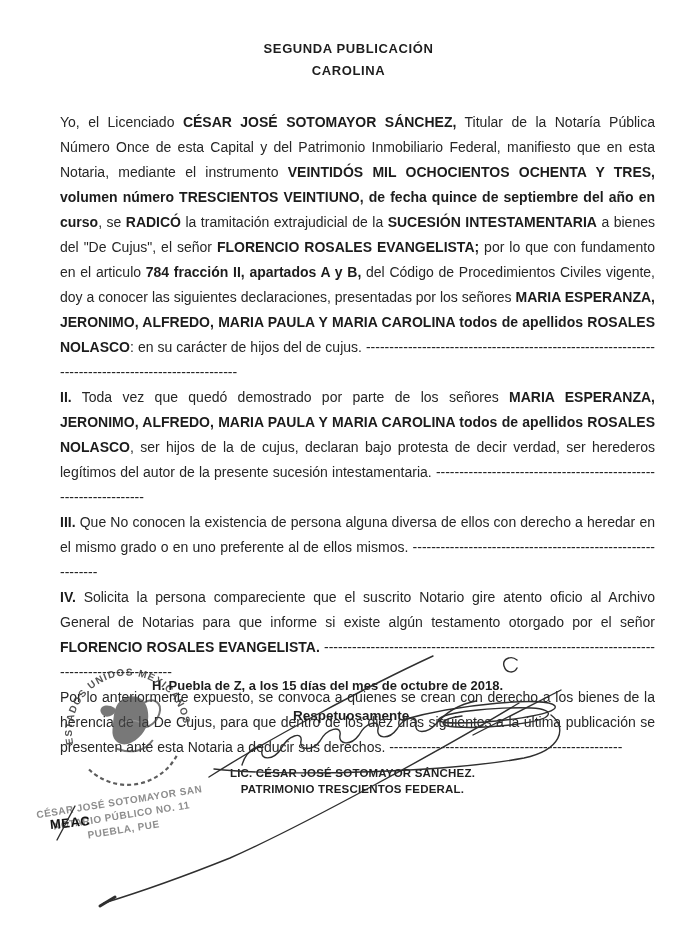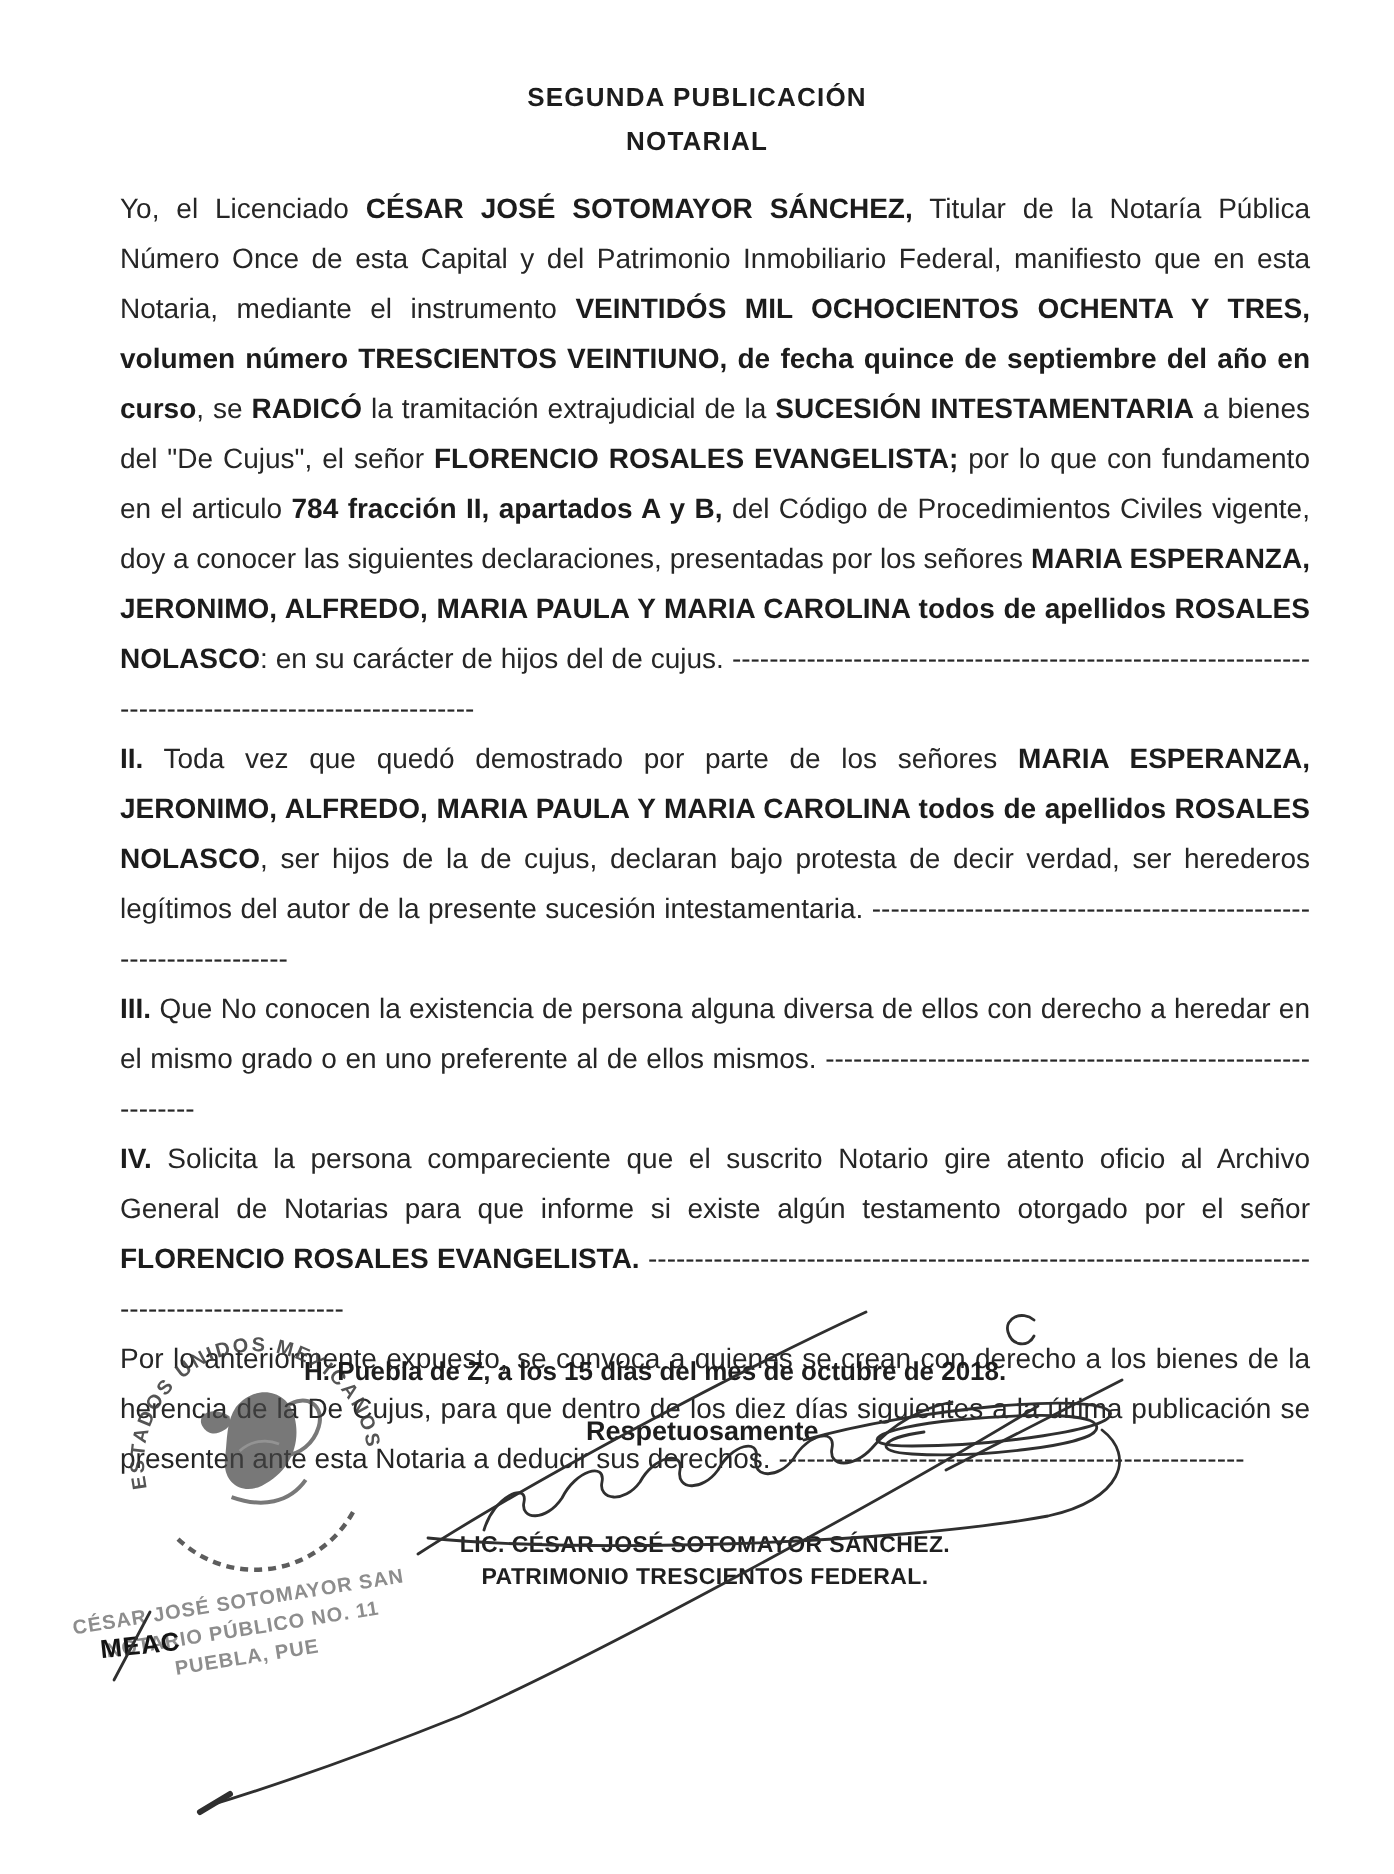--- a/index.html
+++ b/index.html
@@ -2,21 +2,21 @@
 <html><head>
 <meta charset="utf-8">
 <style>
   html,body{margin:0;padding:0;background:#ffffff;}
   .page{
     position:relative;width:697px;height:937px;background:#fff;overflow:hidden;
     font-family:"Liberation Sans",sans-serif;color:#232323;
   }
   .doc-title{padding-top:38px;text-align:center;font-weight:bold;font-size:13px;
     line-height:22px;letter-spacing:.6px;color:#1d1d1d;}
-  .doc-body{margin-top:10px;padding:0 42px 0 60px;font-size:14px;line-height:25px;
+  .doc-body{margin-top:28px;padding:0 42px 0 60px;font-size:14px;line-height:25px;
     text-align:justify;color:#262626;}
   .para{margin:0;}
   .bold{font-weight:bold;color:#1c1c1c;}
   
   .dateline{position:absolute;left:152px;top:678px;font-weight:bold;font-size:13px;
     color:#1d1d1d;white-space:nowrap;}
   .closing{position:absolute;left:293px;top:708px;font-weight:bold;font-size:13.5px;color:#1d1d1d;}
   .signatory{position:absolute;left:205px;top:766px;width:295px;text-align:center;
     font-weight:bold;font-size:11.5px;line-height:15.5px;letter-spacing:.2px;color:#1f1f1f;}
   .seal{position:absolute;left:53px;top:640px;width:150px;height:160px;transform:rotate(-10deg);opacity:.88;}
@@ -30,21 +30,21 @@
   .sig-overlay path.thick{stroke-width:3;}
   .seal text{font-family:"Liberation Sans",sans-serif;}
 </style>
 </head>
 <body>
 
 <div class="page">
 
   <div class="doc-title">
     <div>SEGUNDA PUBLICACIÓN</div>
-    <div>NOTARIAL</div>
+    <div>CAROLINA</div>
   </div>
 
   <div class="doc-body" id="body-paragraphs">
       <p class="para"><span>Yo, el Licenciado </span><span class="bold">CÉSAR JOSÉ SOTOMAYOR SÁNCHEZ,</span><span> Titular de la Notaría Pública Número Once de esta Capital y del Patrimonio Inmobiliario Federal, manifiesto que en esta Notaria, mediante el instrumento </span><span class="bold">VEINTIDÓS MIL OCHOCIENTOS OCHENTA Y TRES, volumen número TRESCIENTOS VEINTIUNO, de fecha quince de septiembre del año en curso</span><span>, se </span><span class="bold">RADICÓ</span><span> la tramitación extrajudicial de la </span><span class="bold">SUCESIÓN INTESTAMENTARIA</span><span> a bienes del "De Cujus", el señor </span><span class="bold">FLORENCIO ROSALES EVANGELISTA;</span><span> por lo que con fundamento en el articulo </span><span class="bold">784 fracción II, apartados A y B,</span><span> del Código de Procedimientos Civiles vigente, doy a conocer las siguientes declaraciones, presentadas por los señores </span><span class="bold">MARIA ESPERANZA, JERONIMO, ALFREDO, MARIA PAULA Y MARIA CAROLINA todos de apellidos ROSALES NOLASCO</span><span>: en su carácter de hijos del de cujus. </span><span>----------------------------------------------------------------------------------------------------</span></p>
       <p class="para"><span class="bold">II.</span><span> Toda vez que quedó demostrado por parte de los señores </span><span class="bold">MARIA ESPERANZA, JERONIMO, ALFREDO, MARIA PAULA Y MARIA CAROLINA todos de apellidos ROSALES NOLASCO</span><span>, ser hijos de la de cujus, declaran bajo protesta de decir verdad, ser herederos legítimos del autor de la presente sucesión intestamentaria. </span><span>-----------------------------------------------------------------</span></p>
       <p class="para"><span class="bold">III.</span><span> Que No conocen la existencia de persona alguna diversa de ellos con derecho a heredar en el mismo grado o en uno preferente al de ellos mismos. </span><span>------------------------------------------------------------</span></p>
       <p class="para"><span class="bold">IV.</span><span> Solicita la persona compareciente que el suscrito Notario gire atento oficio al Archivo General de Notarias para que informe si existe algún testamento otorgado por el señor </span><span class="bold">FLORENCIO ROSALES EVANGELISTA.</span><span> </span><span>-----------------------------------------------------------------------------------------------</span></p>
       <p class="para"><span>Por lo anteriormente expuesto, se convoca a quienes se crean con derecho a los bienes de la herencia de la De Cujus, para que dentro de los diez días siguientes a la última publicación se presenten ante esta Notaria a deducir sus derechos. </span><span>--------------------------------------------------</span></p>
     </div>
 

